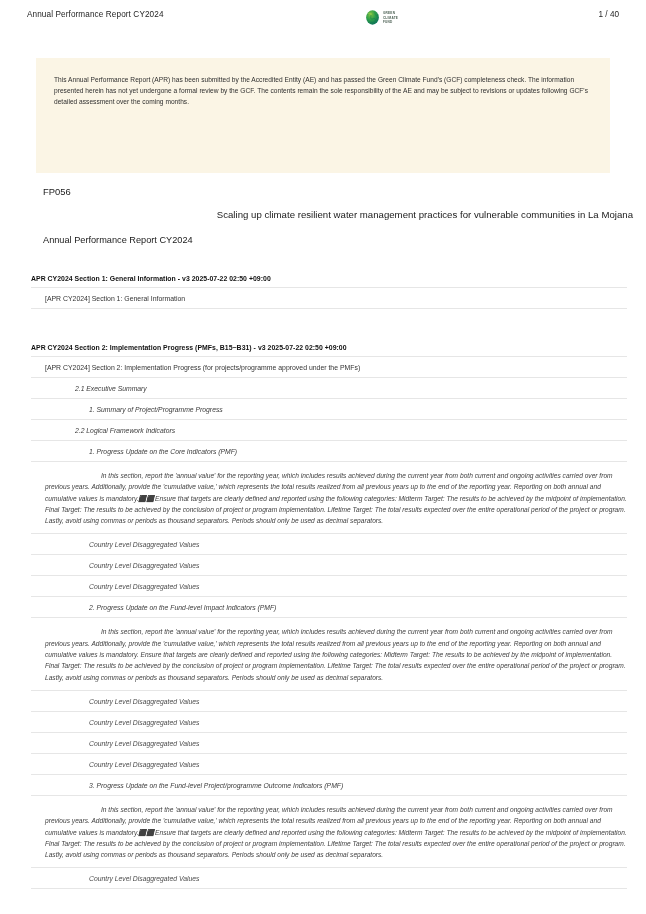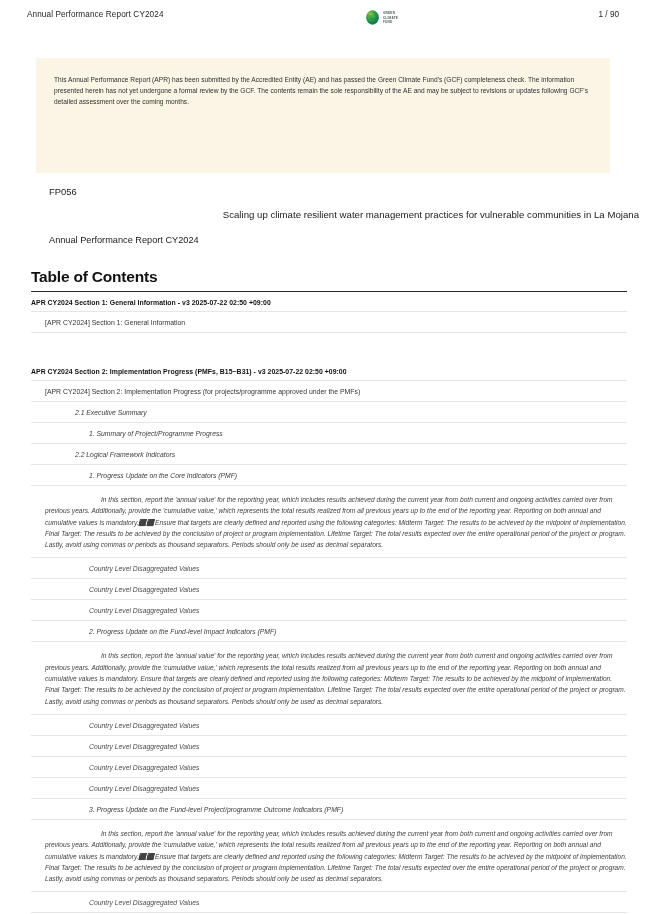--- a/index.html
+++ b/index.html
@@ -78,21 +78,21 @@
     font-size: 6.6px;
     line-height: 11.2px;
     color: #2f2f2f;
     text-align: left;
     letter-spacing: 0.02px;
   }
 
   
   .doc-title-block {
     position: absolute;
-    left: 49px;
+    left: 43px;
     top: 186px;
     width: 590px;
   }
   .doc-code {
     font-size: 9.4px;
     color: #1a1a1a;
     margin-bottom: 12px;
   }
   .doc-name {
     font-size: 9.6px;
@@ -202,35 +202,34 @@
       <path d="M24 8 C27 11, 26 15, 29 16 C31 17, 33 15, 34 13" fill="none" stroke="#0d7a4f" stroke-width="1.4" opacity="0.6"></path>
       <ellipse cx="14" cy="12" rx="4.5" ry="3.2" fill="#9ed44f" opacity="0.55"></ellipse>
     </svg>
     <span class="logo-wordmark">
       <span>GREEN</span>
       <span>CLIMATE</span>
       <span>FUND</span>
     </span>
   </div>
 
-  <div class="header-pageno">1 / 90</div>
+  <div class="header-pageno">1 / 40</div>
 </div>
 
 <div class="notice-box">
   <div class="notice-text">This Annual Performance Report (APR) has been submitted by the Accredited Entity (AE) and has passed the Green Climate Fund's (GCF) completeness check. The information presented herein has not yet undergone a formal review by the GCF. The contents remain the sole responsibility of the AE and may be subject to revisions or updates following GCF's detailed assessment over the coming months.</div>
 </div>
 
 <div class="doc-title-block">
   <div class="doc-code">FP056</div>
   <div class="doc-name">Scaling up climate resilient water management practices for vulnerable communities in La Mojana</div>
   <div class="doc-subtitle">Annual Performance Report CY2024</div>
 </div>
 
 <div class="toc">
-  <div class="toc-heading">Table of Contents</div>
   <div id="toc-rows">
       <div class="toc-row lvl-section first">APR CY2024 Section 1: General Information - v3 2025-07-22 02:50 +09:00</div>
       <div class="toc-row lvl-sub">[APR CY2024] Section 1: General Information</div>
       <div class="toc-row lvl-section gap-top">APR CY2024 Section 2: Implementation Progress (PMFs, B15~B31) - v3 2025-07-22 02:50 +09:00</div>
       <div class="toc-row lvl-sub">[APR CY2024] Section 2: Implementation Progress (for projects/programme approved under the PMFs)</div>
       <div class="toc-row lvl-2">2.1 Executive Summary</div>
       <div class="toc-row lvl-3">1. Summary of Project/Programme Progress</div>
       <div class="toc-row lvl-2">2.2 Logical Framework Indicators</div>
       <div class="toc-row lvl-3">1. Progress Update on the Core Indicators (PMF)</div>
       <div class="toc-row lvl-para">In this section, report the 'annual value' for the reporting year, which includes results achieved during the current year from both current and ongoing activities carried over from previous years. Additionally, provide the 'cumulative value,' which represents the total results realized from all previous years up to the end of the reporting year. Reporting on both annual and cumulative values is mandatory.⬛⬛Ensure that targets are clearly defined and reported using the following categories: Midterm Target: The results to be achieved by the midpoint of implementation. Final Target: The results to be achieved by the conclusion of project or program implementation. Lifetime Target: The total results expected over the entire operational period of the project or program. Lastly, avoid using commas or periods as thousand separators. Periods should only be used as decimal separators.</div>

